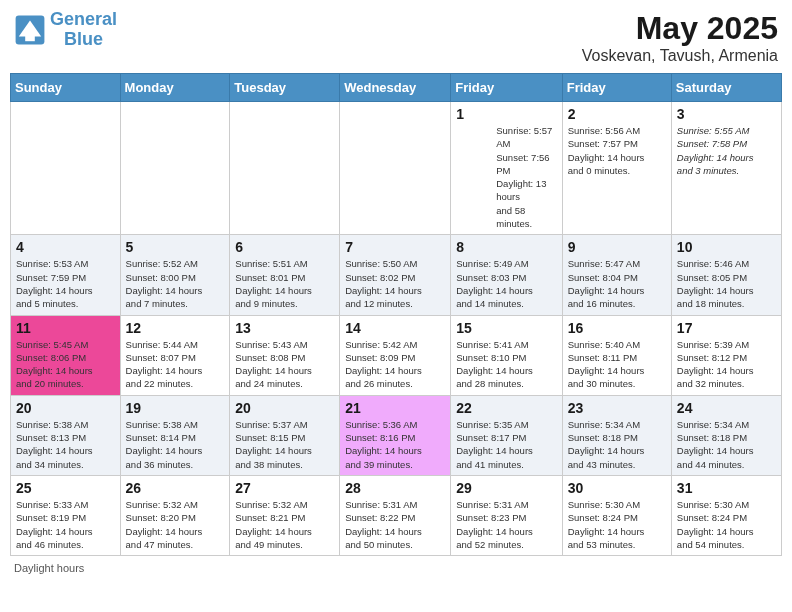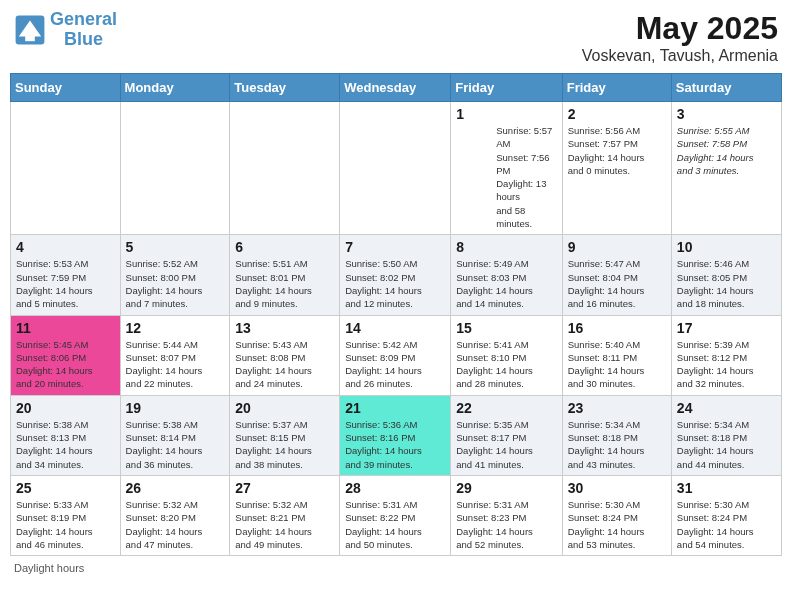--- a/index.html
+++ b/index.html
@@ -275,21 +275,21 @@
 Daylight: 14 hours
 and 36 minutes.</div>
         </td>
         <td style="background: rgb(238, 242, 247);">
           <div class="day-num">20</div>
           <div class="day-info" style="white-space: pre-line;">Sunrise: 5:37 AM
 Sunset: 8:15 PM
 Daylight: 14 hours
 and 38 minutes.</div>
         </td>
-        <td style="background: #5eead4;">
+        <td style="background: #f0abfc;">
           <div class="day-num">21</div>
           <div class="day-info" style="white-space: pre-line;">Sunrise: 5:36 AM
 Sunset: 8:16 PM
 Daylight: 14 hours
 and 39 minutes.</div>
         </td>
         <td style="background: rgb(238, 242, 247);">
           <div class="day-num">22</div>
           <div class="day-info" style="white-space: pre-line;">Sunrise: 5:35 AM
 Sunset: 8:17 PM

